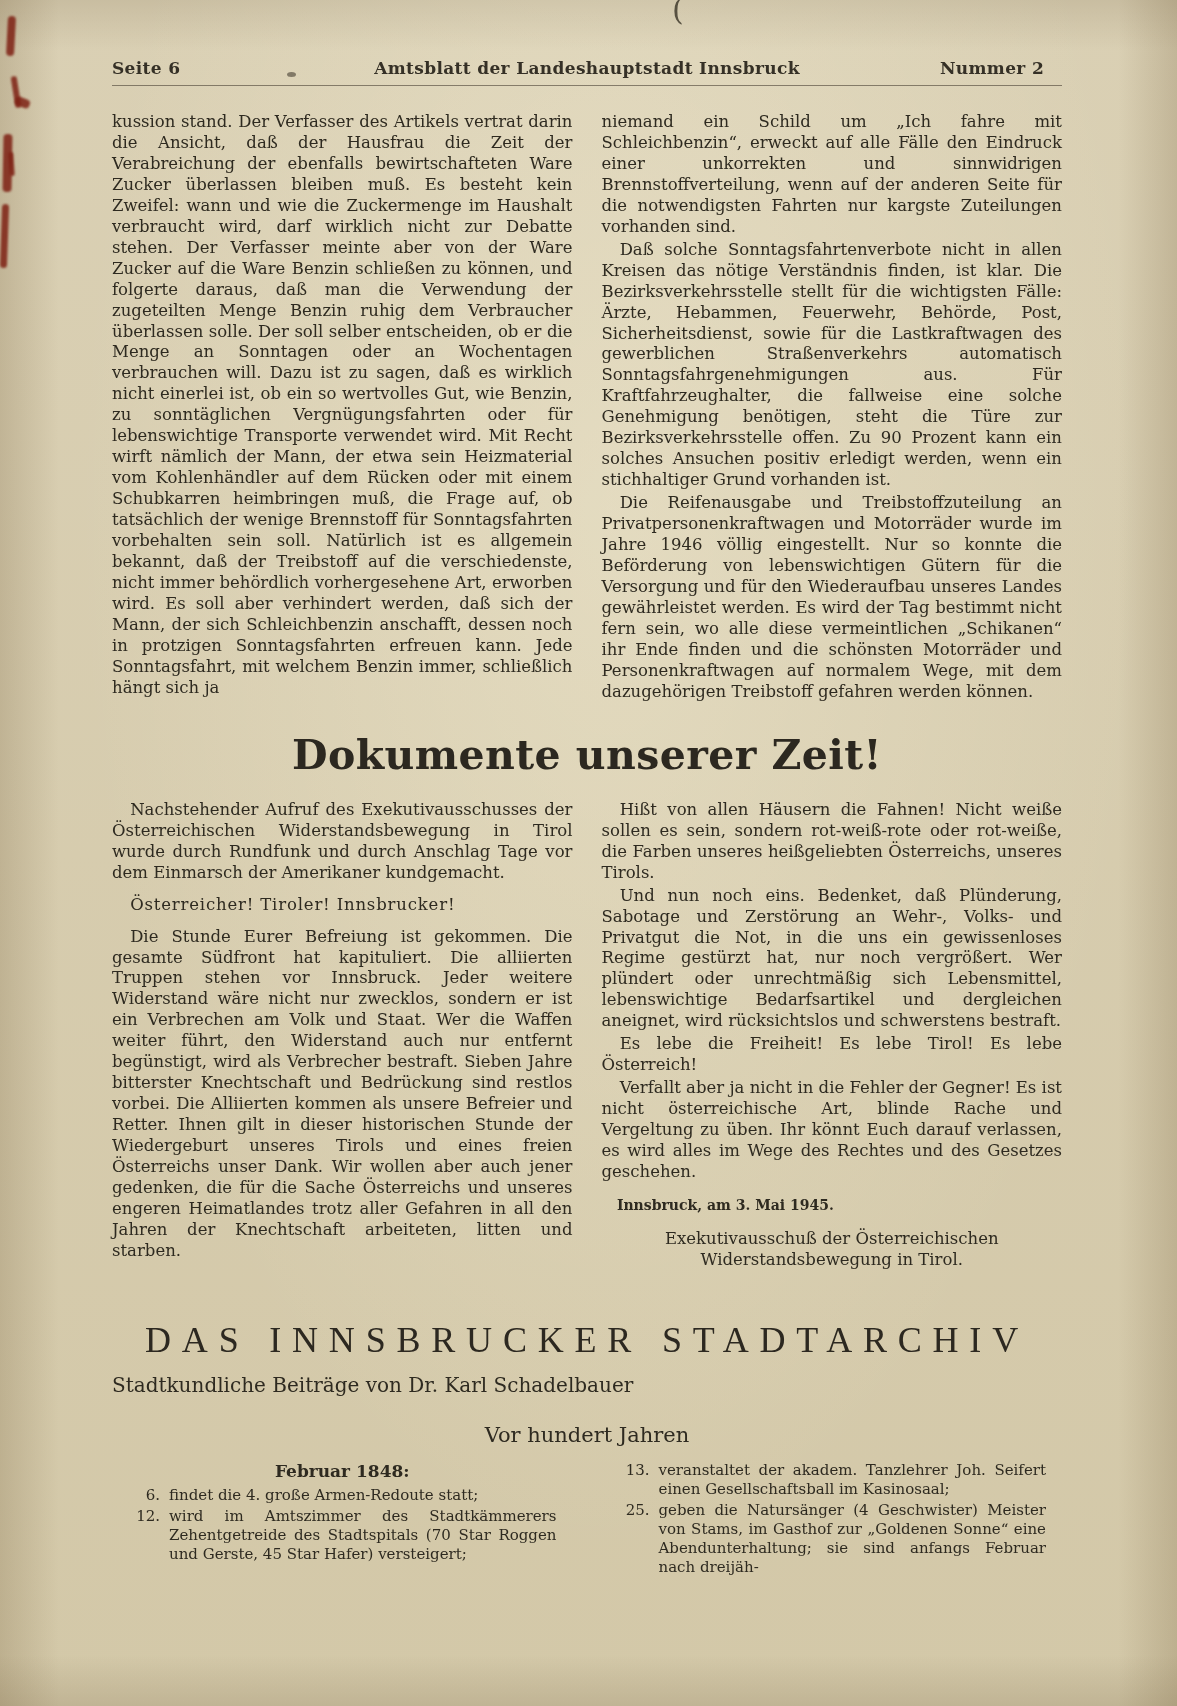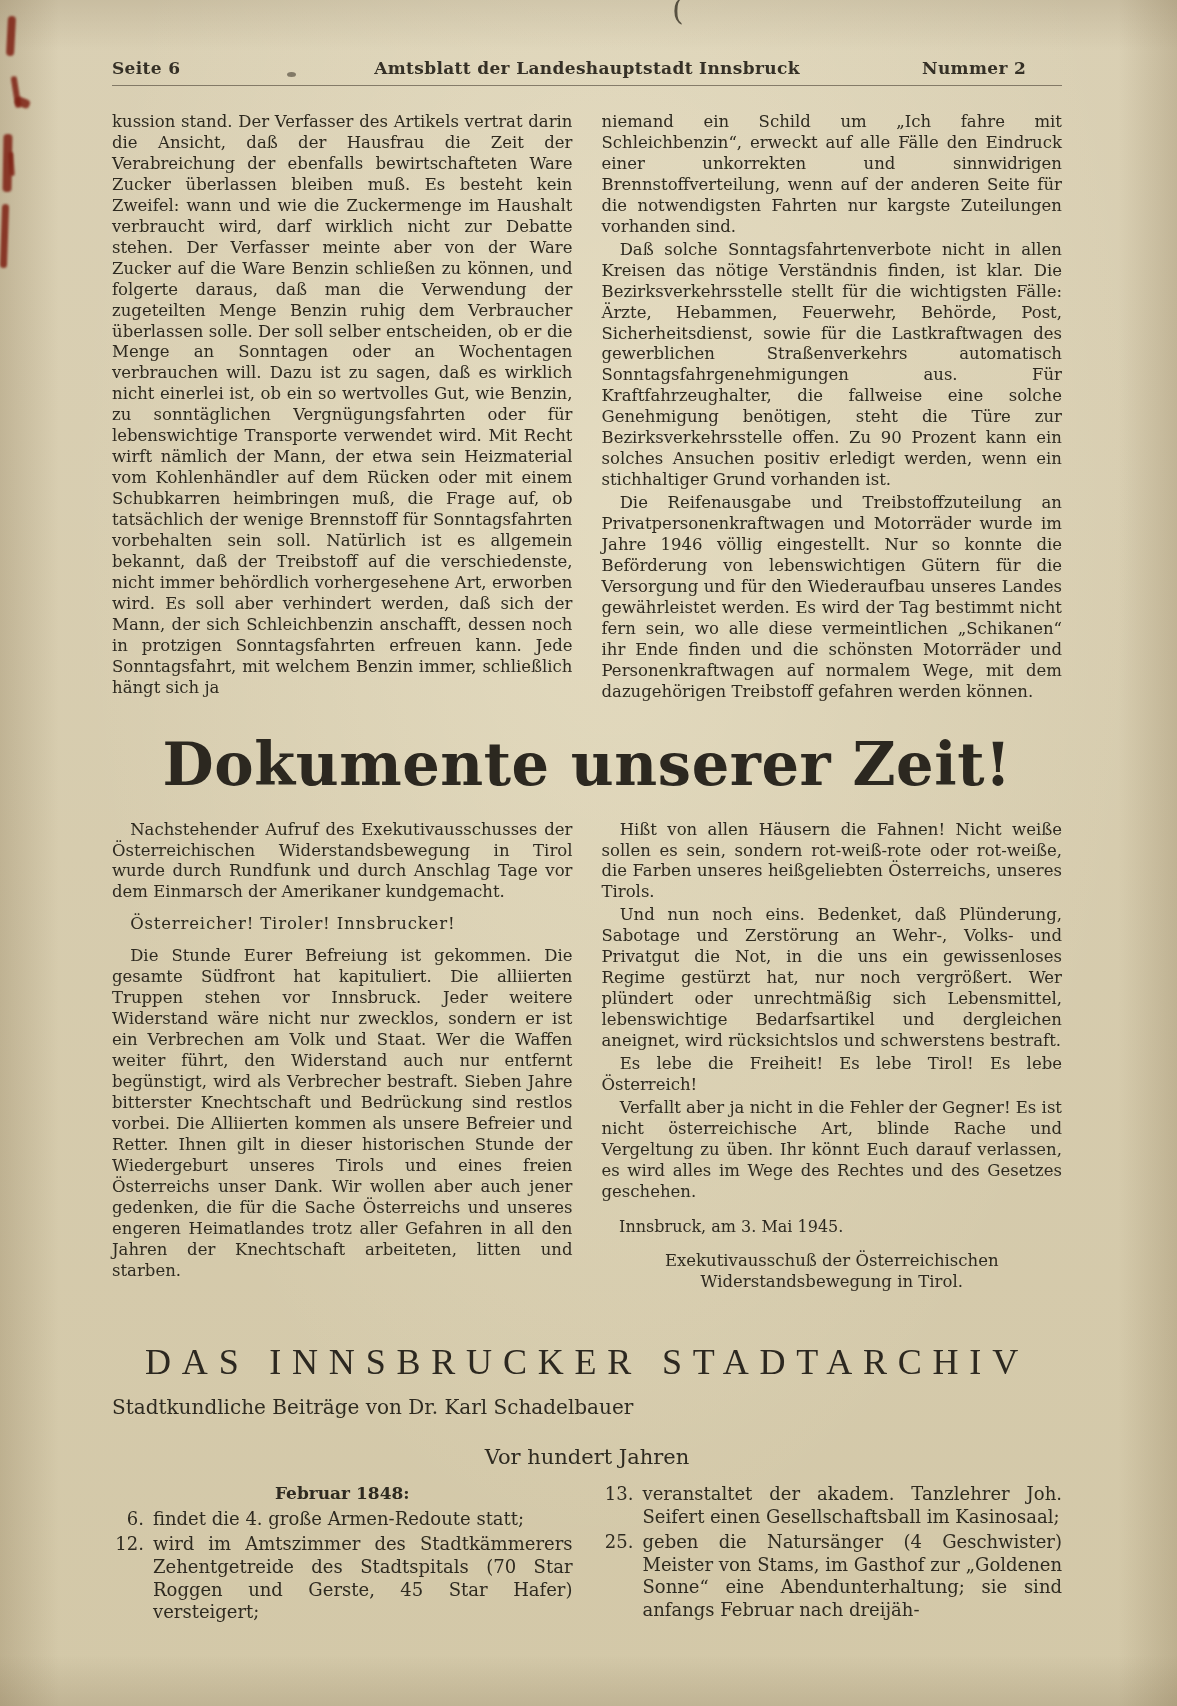--- a/index.html
+++ b/index.html
@@ -14,45 +14,45 @@
       linear-gradient(90deg, rgba(110,88,52,0.22) 0, rgba(0,0,0,0) 5%, rgba(0,0,0,0) 95%, rgba(110,88,52,0.22) 100%),
       linear-gradient(180deg, rgba(95,75,45,0.14) 0, rgba(0,0,0,0) 3%, rgba(0,0,0,0) 97%, rgba(95,75,45,0.16) 100%),
       linear-gradient(#dad0b4, #d3c8a8);
   }
   .content { padding:58px 115px 0 112px; }
 
   
   .masthead { display:flex; align-items:baseline; font-size:17px; font-weight:bold; letter-spacing:0.02em; color:#353026; }
   .mast-left  { width:140px; }
   .mast-title { flex:1; text-align:center; }
-  .mast-right { width:140px; text-align:left; }
+  .mast-right { width:140px; text-align:center; }
   .rule { border-top:1px solid rgba(58,50,38,0.55); margin-top:7px; }
 
   
   .cols { display:flex; gap:29px; margin-top:26px; }
   .col  { flex:1; min-width:0; }
 
   .body-text { margin:0; font-size:16.5px; line-height:1.27; text-align:justify; hyphens:auto; }
   .body-text + .body-text { margin-top:2px; }
   .indent { text-indent:1.1em; }
 
-  .doc-title { margin:30px 0 4px; text-align:center; font-size:59px; line-height:1.1; font-weight:bold; color:#2c2820; letter-spacing:0.01em; }
+  .doc-title { margin:30px 0 4px; text-align:center; font-size:41px; line-height:1.1; font-weight:bold; color:#2c2820; letter-spacing:0.01em; }
   .article-dok { margin-top:22px; }
 
   .salutation { margin:11px 0; font-size:16.5px; line-height:1.27; text-indent:1.1em; letter-spacing:0.05em; }
-  .dateline  { margin:14px 0 2px; font-size:16px; line-height:1.27; text-indent:1.1em; }
+  .dateline  { margin:14px 0 2px; font-size:14px; line-height:1.27; text-indent:1.1em;font-weight:bold; }
   .signature { margin:13px 0 0; font-size:16.5px; line-height:1.3; text-align:center; }
 
   .arch-title { margin:48px 0 12px; text-align:center; font-family:"Liberation Serif", serif; font-weight:normal; font-size:36px; letter-spacing:0.30em; color:#2c2820; white-space:nowrap; }
   .arch-subtitle { margin:0 0 26px; font-size:20px; }
   .arch-section { margin:0 0 14px; text-align:center; font-size:21px; font-weight:normal; }
   .arch-cols { margin-top:0; }
   .month-heading { margin:0 0 5px; text-align:center; font-size:17px; font-weight:bold; }
 
-  .entry { display:flex; font-size:18px; line-height:1.27; text-align:justify; margin:0 0 2px; }
+  .entry { display:flex; font-size:15px; line-height:1.27; text-align:justify; margin:0 16px 2px; }
   .entry-day  { flex:0 0 32px; text-align:right; padding-right:9px; }
   .entry-text { flex:1; hyphens:auto; }
 
   
   .stain { position:absolute; background:#7e2114; filter:blur(1.3px); opacity:0.85; border-radius:4px; }
   .s1 { left:7px;  top:16px;  width:8px;  height:40px; transform:rotate(3deg); }
   .s2 { left:13px; top:76px;  width:6px;  height:32px; transform:rotate(-9deg); }
   .s3 { left:15px; top:98px;  width:15px; height:9px;  transform:rotate(22deg); }
   .s4 { left:3px;  top:134px; width:9px;  height:58px; transform:rotate(1deg); }
   .s5 { left:1px;  top:204px; width:7px;  height:64px; transform:rotate(2deg); }

